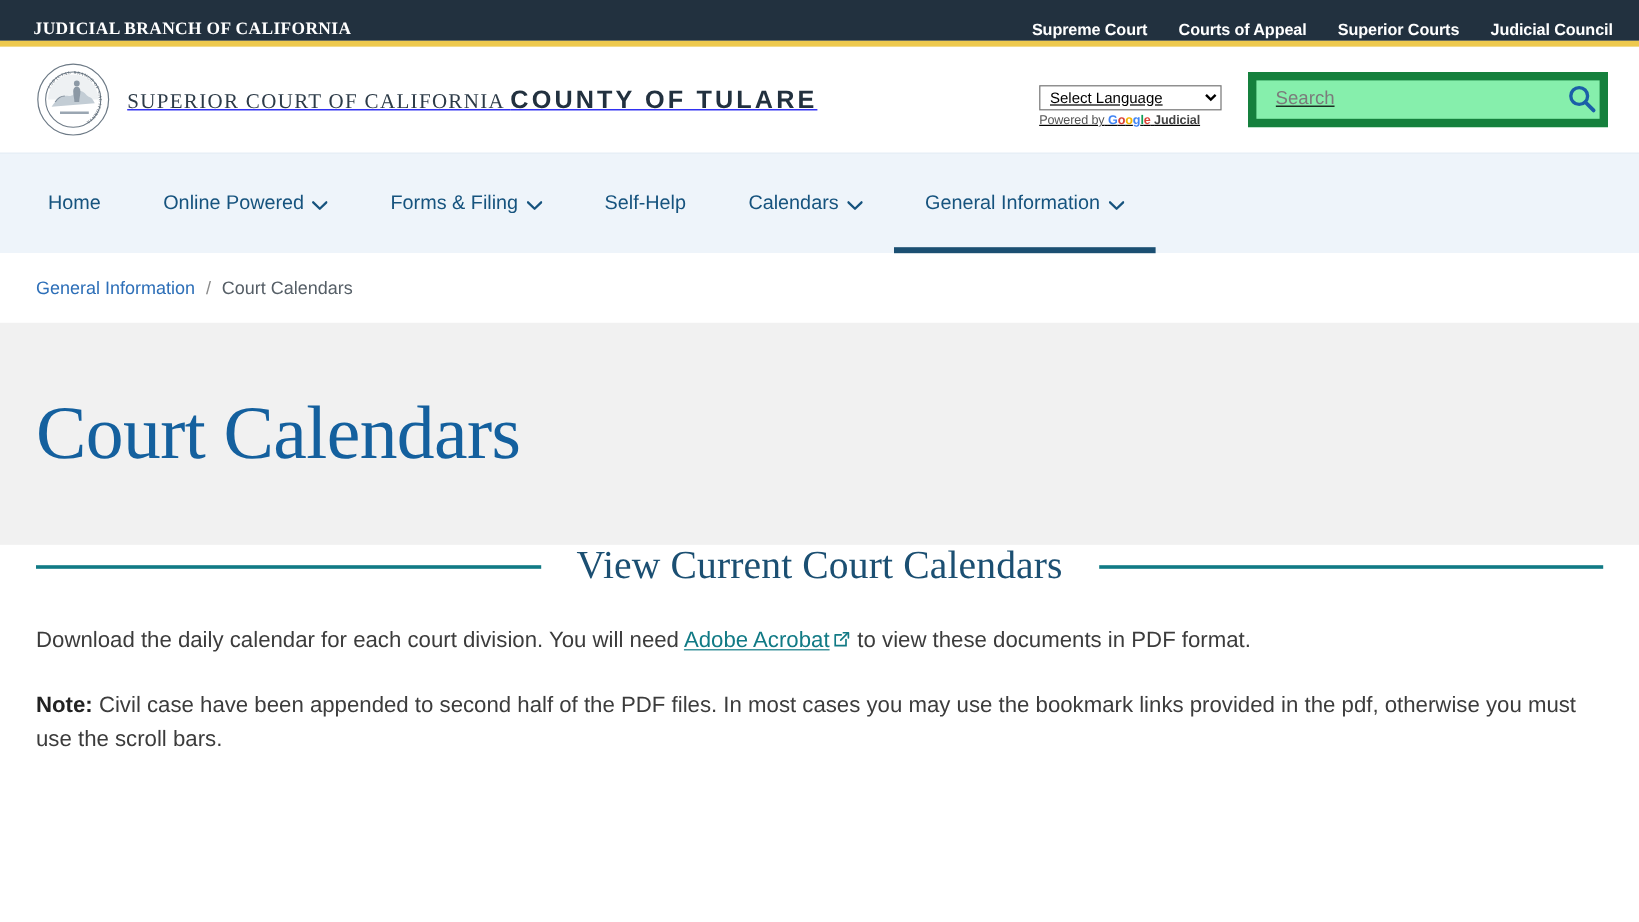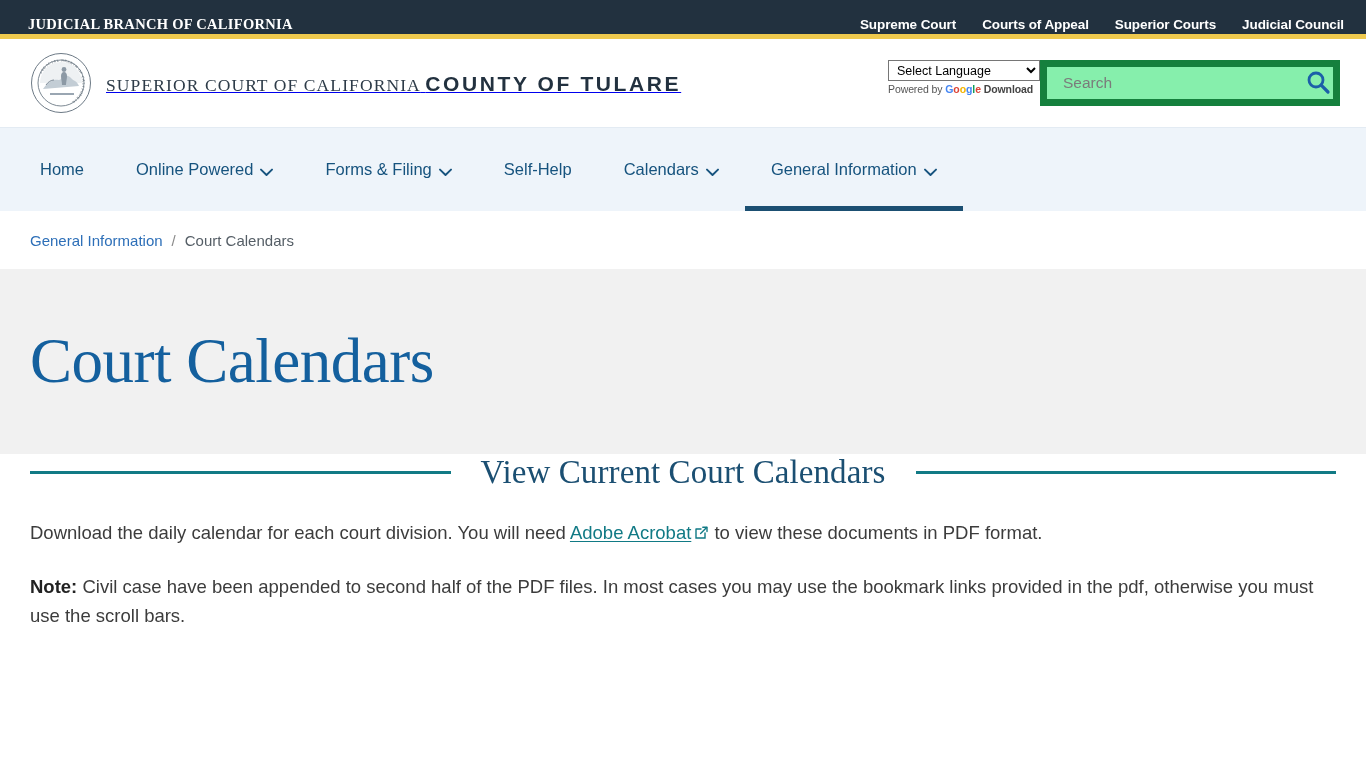--- a/index.html
+++ b/index.html
@@ -79,21 +79,23 @@
     font-size: 21px;
     font-weight: 700;
     letter-spacing: 2.6px;
     color: #22313f;
     line-height: 1.1;
   }
 
   .masthead-right {
     margin-left: auto;
     display: flex;
-    align-items: flex-start;
+    align-items: flex-end;
+    gap: 22px;
+    text-decoration: underline;
   }
   .translate-widget {
     display: flex;
     flex-direction: column;
     align-items: flex-start;
     gap: 2px;
   }
   .lang-select {
     font-family: "Liberation Sans", sans-serif;
     font-size: 12.5px;
@@ -305,21 +307,21 @@
 
   <div class="masthead-right">
 
     <div class="translate-widget">
       <select class="lang-select">
         <option>Select Language</option>
       </select>
       <div class="powered">
         <span class="lbl">Powered by</span>
         <span><span class="g1">G</span><span class="g2">o</span><span class="g3">o</span><span class="g4">g</span><span class="g5">l</span><span class="g6">e</span></span>
-        <span>Download</span>
+        <span>Judicial</span>
       </div>
     </div>
 
     <div class="searchbox">
       <input type="text" placeholder="Search" style="">
       <button class="search-btn">
         <span>
           <svg width="26" height="26" viewBox="0 0 26 26" aria-hidden="true">
             <circle cx="11" cy="11" r="7" fill="none" stroke="#1b5fa8" stroke-width="2.8"></circle>
             <line x1="16.2" y1="16.2" x2="23" y2="23" stroke="#1b5fa8" stroke-width="3.2" stroke-linecap="round"></line>

